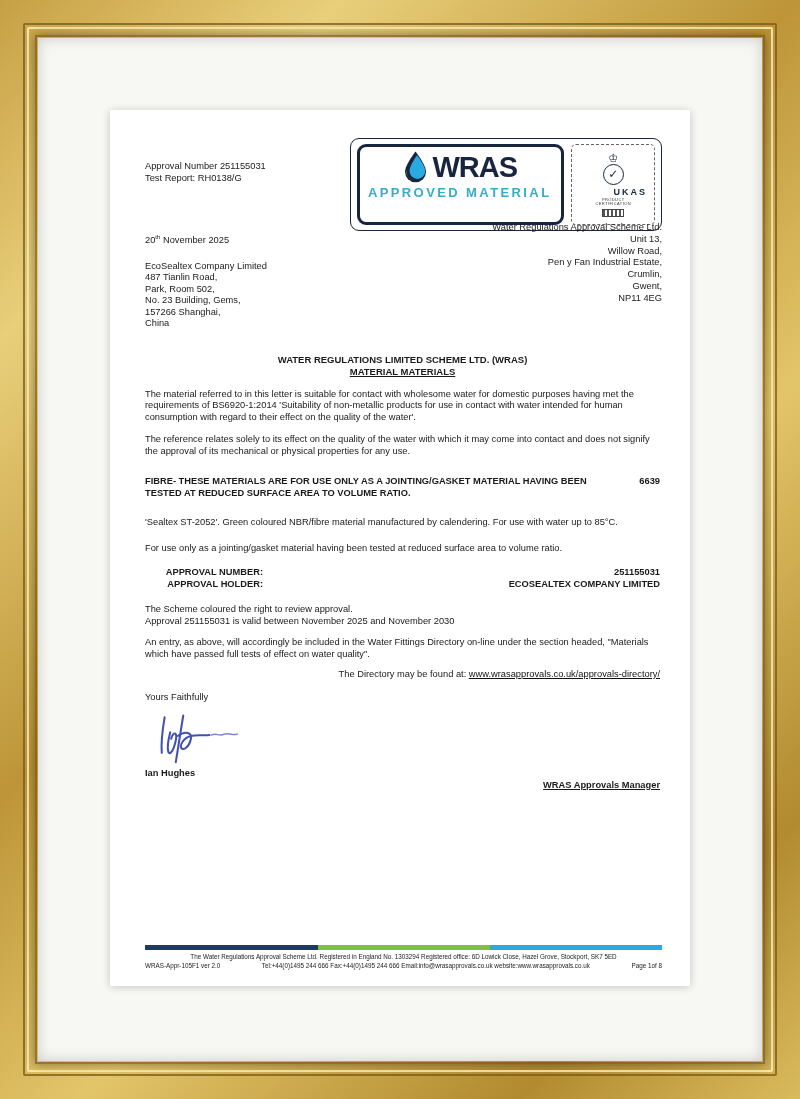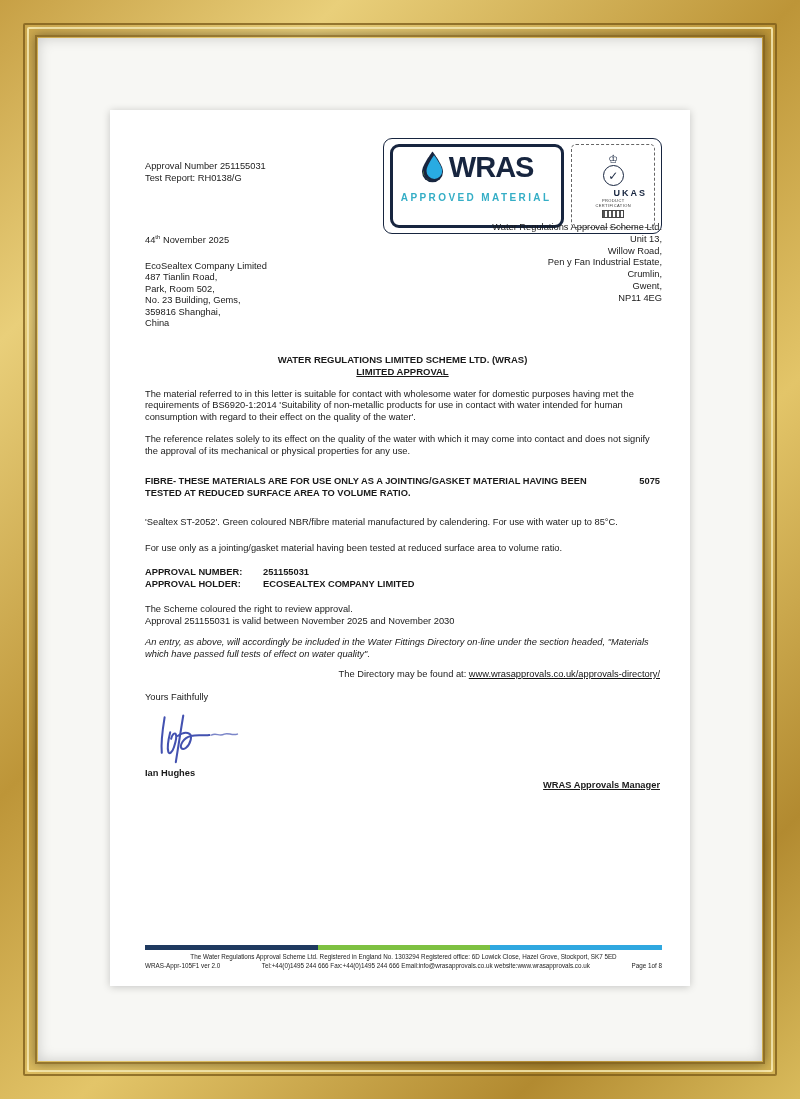--- a/index.html
+++ b/index.html
@@ -19,21 +19,21 @@
   
   .meta-line{white-space:nowrap;}
 
   
   .logo-outer{position:absolute;top:28px;right:28px;display:flex;align-items:stretch;gap:7px;
     background:#fff;border:1.5px solid var(--navy,#17253f);border-radius:9px;padding:5px 6px;}
   .wras-box{border:3px solid var(--navy,#17253f);border-radius:9px;padding:3px 10px 22px 8px;
     display:flex;flex-direction:column;align-items:center;justify-content:center;}
   .wras-top{display:flex;align-items:center;gap:3px;}
   .wras-word{font-size:29px;font-weight:800;letter-spacing:-1px;color:var(--navy,#17253f);line-height:30px;}
-  .wras-tagline{font-size:10px;font-weight:700;letter-spacing:2.4px;color:var(--teal,#35aec6);margin-top:9px;white-space:nowrap;}
+  .wras-tagline{font-size:13px;font-weight:700;letter-spacing:2.4px;color:var(--teal,#35aec6);margin-top:2px;white-space:nowrap;}
   .ukas-box{border:1px dashed #666;border-radius:5px;padding:2px 7px;display:flex;flex-direction:column;
     align-items:center;justify-content:center;background:#fff;}
   .crown{font-size:11px;line-height:10px;color:var(--navy,#17253f);}
   .check-circle{width:19px;height:19px;border:1.8px solid var(--navy,#17253f);border-radius:50%;
     display:flex;align-items:center;justify-content:center;font-size:12px;font-weight:700;
     color:var(--navy,#17253f);margin:1px 0;}
   .ukas-word{font-size:9px;font-weight:800;letter-spacing:2px;color:var(--navy,#17253f);margin-top:1px;padding-left:34px;}
   .ukas-sub{font-size:4px;letter-spacing:.4px;color:#333;width:40px;text-align:center;line-height:4.5px;margin-top:1px;}
   .ukas-num-box{width:20px;height:6px;border:.5px solid #444;margin-top:2px;
     background:repeating-linear-gradient(90deg,#555 0 2px,#fff 2px 4px);}
@@ -47,23 +47,23 @@
   .title-underline{text-decoration:underline;}
 
   .para{margin-top:11px;}
   .fibre-row{margin-top:19px;display:flex;font-weight:700;}
   .fibre-text{width:calc(100% - 58px);}
   .fibre-code{margin-left:auto;}
   .p3{margin-top:18px;}
   .p4{margin-top:14px;}
 
   .approval-rows{margin-top:13px;font-weight:700;}
-  .approval-row{display:grid;grid-template-columns:118px 1fr;}
+  .approval-row{display:grid;grid-template-columns:118px 1fr;text-align:right;}
   .review-block{margin-top:14px;}
-  .entry-para{margin-top:10px;font-style:italic;}
+  .entry-para{margin-top:10px;}
   .directory-line{margin-top:9px;text-align:right;}
   .dir-link{color:#111;text-decoration:underline;cursor:pointer;}
   .closing{margin-top:11px;}
   .signature-wrap{margin-top:5px;height:56px;}
   .sig-name{font-weight:700;margin-top:4px;}
   .sig-role{font-weight:700;text-decoration:underline;text-align:right;}
 
   
   .paper-footer{position:absolute;left:35px;right:28px;bottom:16px;}
   .footer-bar{height:5px;width:100%;
@@ -117,43 +117,43 @@
         <div>NP11 4EG</div>
       </div>
 
       <div class="letter-content">
 
         <div class="meta-block">
           <div class="meta-line">Approval Number 251155031</div>
           <div class="meta-line">Test Report: RH0138/G</div>
         </div>
 
-        <div class="date-line"><span>44</span><sup>th</sup><span> November 2025</span></div>
+        <div class="date-line"><span>20</span><sup>th</sup><span> November 2025</span></div>
 
         <div class="recipient">
           <div>EcoSealtex Company Limited</div>
           <div>487 Tianlin Road,</div>
           <div>Park, Room 502,</div>
           <div>No. 23 Building, Gems,</div>
-          <div>359816 Shanghai,</div>
+          <div>157266 Shanghai,</div>
           <div>China</div>
         </div>
 
         <div class="title-block">
           <div>WATER REGULATIONS LIMITED SCHEME LTD. (WRAS)</div>
-          <div class="title-underline">LIMITED APPROVAL</div>
+          <div class="title-underline">MATERIAL MATERIALS</div>
         </div>
 
         <div class="para">The material referred to in this letter is suitable for contact with wholesome water for domestic purposes having met the requirements of BS6920-1:2014 'Suitability of non-metallic products for use in contact with water intended for human consumption with regard to their effect on the quality of the water'.</div>
 
         <div class="para">The reference relates solely to its effect on the quality of the water with which it may come into contact and does not signify the approval of its mechanical or physical properties for any use.</div>
 
         <div class="fibre-row">
           <div class="fibre-text">FIBRE- THESE MATERIALS ARE FOR USE ONLY AS A JOINTING/GASKET MATERIAL HAVING BEEN TESTED AT REDUCED SURFACE AREA TO VOLUME RATIO.</div>
-          <div class="fibre-code">5075</div>
+          <div class="fibre-code">6639</div>
         </div>
 
         <div class="p3">'Sealtex ST-2052'. Green coloured NBR/fibre material manufactured by calendering. For use with water up to 85°C.</div>
 
         <div class="p4">For use only as a jointing/gasket material having been tested at reduced surface area to volume ratio.</div>
 
         <div class="approval-rows">
           <div class="approval-row">
             <span>APPROVAL NUMBER:</span>
             <span>251155031</span>

